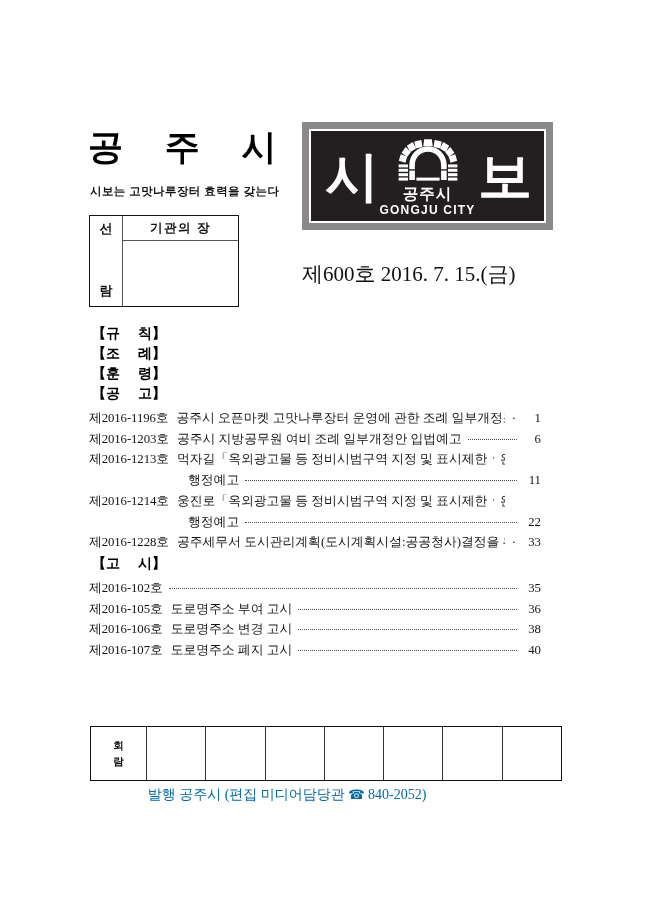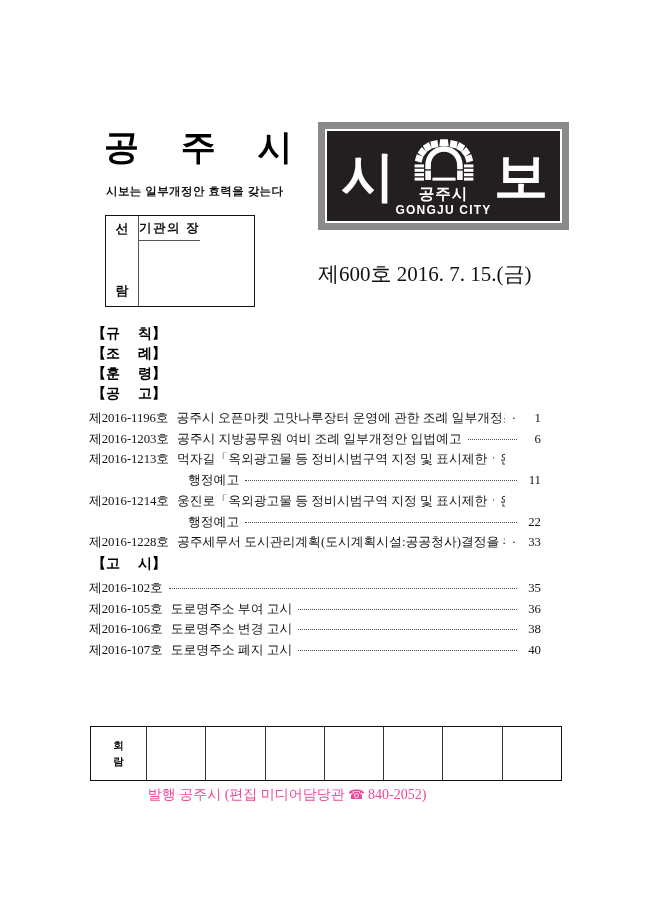--- a/index.html
+++ b/index.html
@@ -20,21 +20,21 @@
   .page {
     position: relative;
     width: 650px;
     height: 920px;
     box-sizing: border-box;
   }
 
   
   .masthead {
     position: absolute;
-    left: 16px;
+    left: 0;
     top: 112px;
     width: 564px;
     height: 215px;
   }
 
   .city-title {
     position: absolute;
     left: 88px;
     top: 12px;
     font-family: "Liberation Sans", "DejaVu Sans", sans-serif;
@@ -78,21 +78,21 @@
     align-items: center;
     padding: 4px 0 6px 0;
     font-family: "Liberation Sans", "DejaVu Sans", sans-serif;
     font-size: 13px;
     font-weight: bold;
     color: #111111;
   }
   .approval-right {
     flex: 1;
     display: flex;
-    flex-direction: row;
+    flex-direction: column;
     justify-content: space-between;
   }
   .approval-header {
     height: 25px;
     border-bottom: 1.2px solid #555555;
     box-sizing: border-box;
     display: flex;
     align-items: center;
     justify-content: center;
     font-family: "Liberation Sans", "DejaVu Sans", sans-serif;
@@ -281,38 +281,38 @@
     color: #111111;
   }
 
   .footer {
     position: absolute;
     left: 0;
     top: 786px;
     width: 574px;
     text-align: center;
     font-size: 14px;
-    color: #ec4899;
+    color: #0369a1;
     white-space: nowrap;
   }
   .phone-icon {
     font-family: "DejaVu Sans", sans-serif;
     font-size: 13px;
   }
 </style>
 </head>
 <body>
 
 <div class="page">
 
   <div class="masthead">
 
     <div class="city-title">공 주 시</div>
 
-    <div class="tagline">시보는 일부개정안 효력을 갖는다</div>
+    <div class="tagline">시보는 고맛나루장터 효력을 갖는다</div>
 
     <div class="approval-box">
       <div class="approval-label">
         <span>선</span>
         <span>람</span>
       </div>
       <div class="approval-right">
         <div class="approval-header">기관의 장</div>
         <div class="approval-signfield"></div>
       </div>

